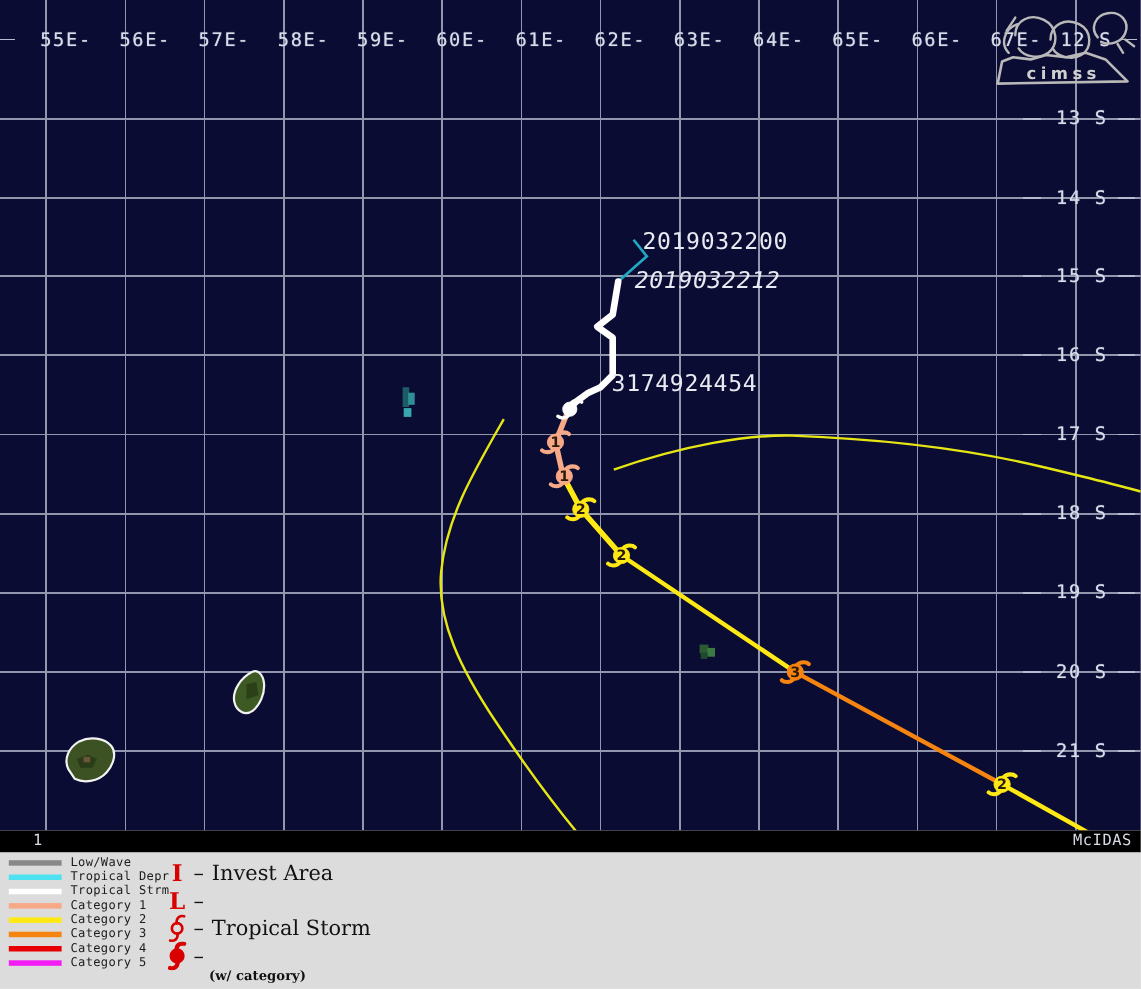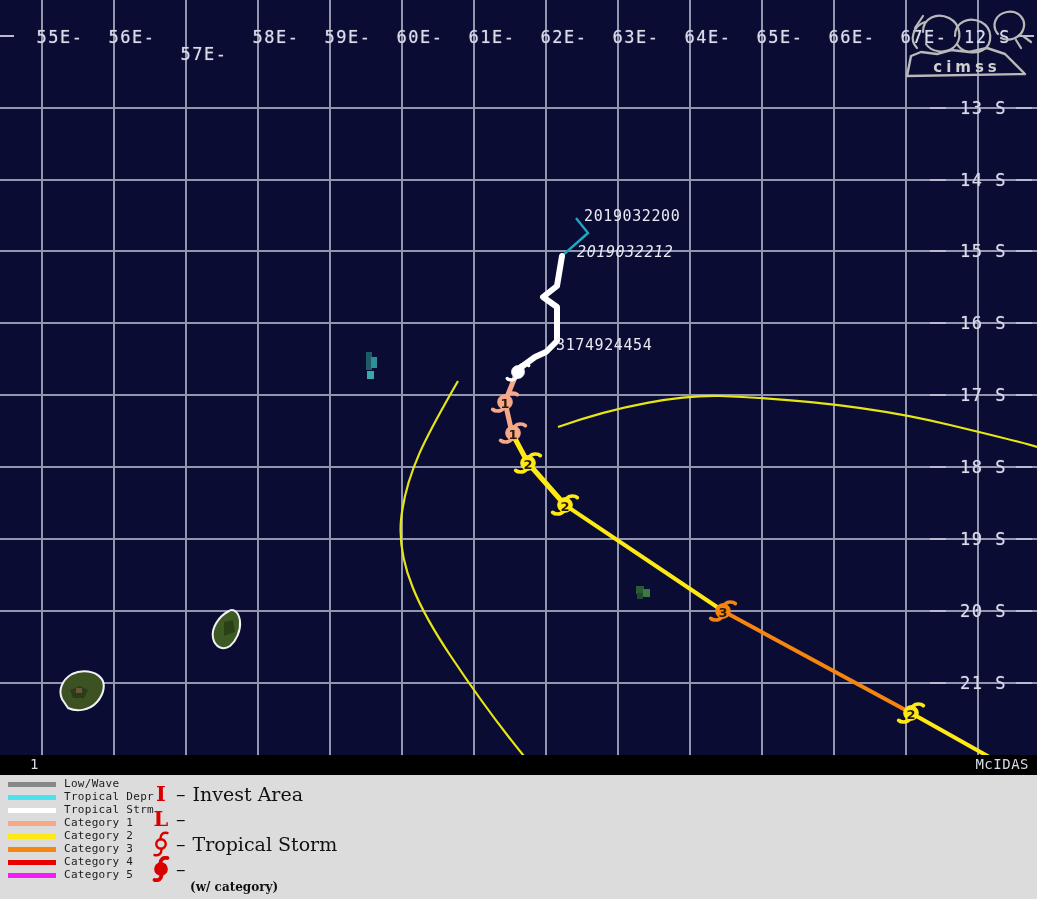--- a/index.html
+++ b/index.html
@@ -33,21 +33,21 @@
     text-shadow:0 0 1px #9aa0c0;
     user-select:none;
   }
   .lon-label { top:27px; transform:translateX(-50%); }
   .lat-label { left:960px; transform:translateY(-50%); }
 
   .track-date {
     position:absolute;
     color:#e8eaf2;
     font-family:"DejaVu Sans Mono", monospace;
-    font-size:15px;
+    font-size:21px;
     letter-spacing:0.6px;
     white-space:nowrap;
     user-select:none;
   }
 
   
   .cat-num {
     position:absolute;
     font-family:"DejaVu Sans", sans-serif;
     font-size:13px;
@@ -269,21 +269,21 @@
 
   <span class="cat-num" style="left:505px; top:403px;">1</span>
   <span class="cat-num" style="left:513px; top:434px;">1</span>
   <span class="cat-num" style="left:528px; top:464px;">2</span>
   <span class="cat-num" style="left:565px; top:506px;">2</span>
   <span class="cat-num" style="left:723px; top:612px;">3</span>
   <span class="cat-num" style="left:911px; top:714px;">2</span>
 
   <span class="axis-label lon-label" style="left:60px;">55E-</span>
   <span class="axis-label lon-label" style="left:132px;">56E-</span>
-  <span class="axis-label lon-label" style="left:204px;margin-top:17px;">57E-</span>
+  <span class="axis-label lon-label" style="left:204px;">57E-</span>
   <span class="axis-label lon-label" style="left:276px;">58E-</span>
   <span class="axis-label lon-label" style="left:348px;">59E-</span>
   <span class="axis-label lon-label" style="left:420px;">60E-</span>
   <span class="axis-label lon-label" style="left:492px;">61E-</span>
   <span class="axis-label lon-label" style="left:564px;text-align:right;">62E-</span>
   <span class="axis-label lon-label" style="left:636px;">63E-</span>
   <span class="axis-label lon-label" style="left:708px;">64E-</span>
   <span class="axis-label lon-label" style="left:780px;">65E-</span>
   <span class="axis-label lon-label" style="left:852px;">66E-</span>
   <span class="axis-label lon-label" style="left:924px;">67E-</span>

